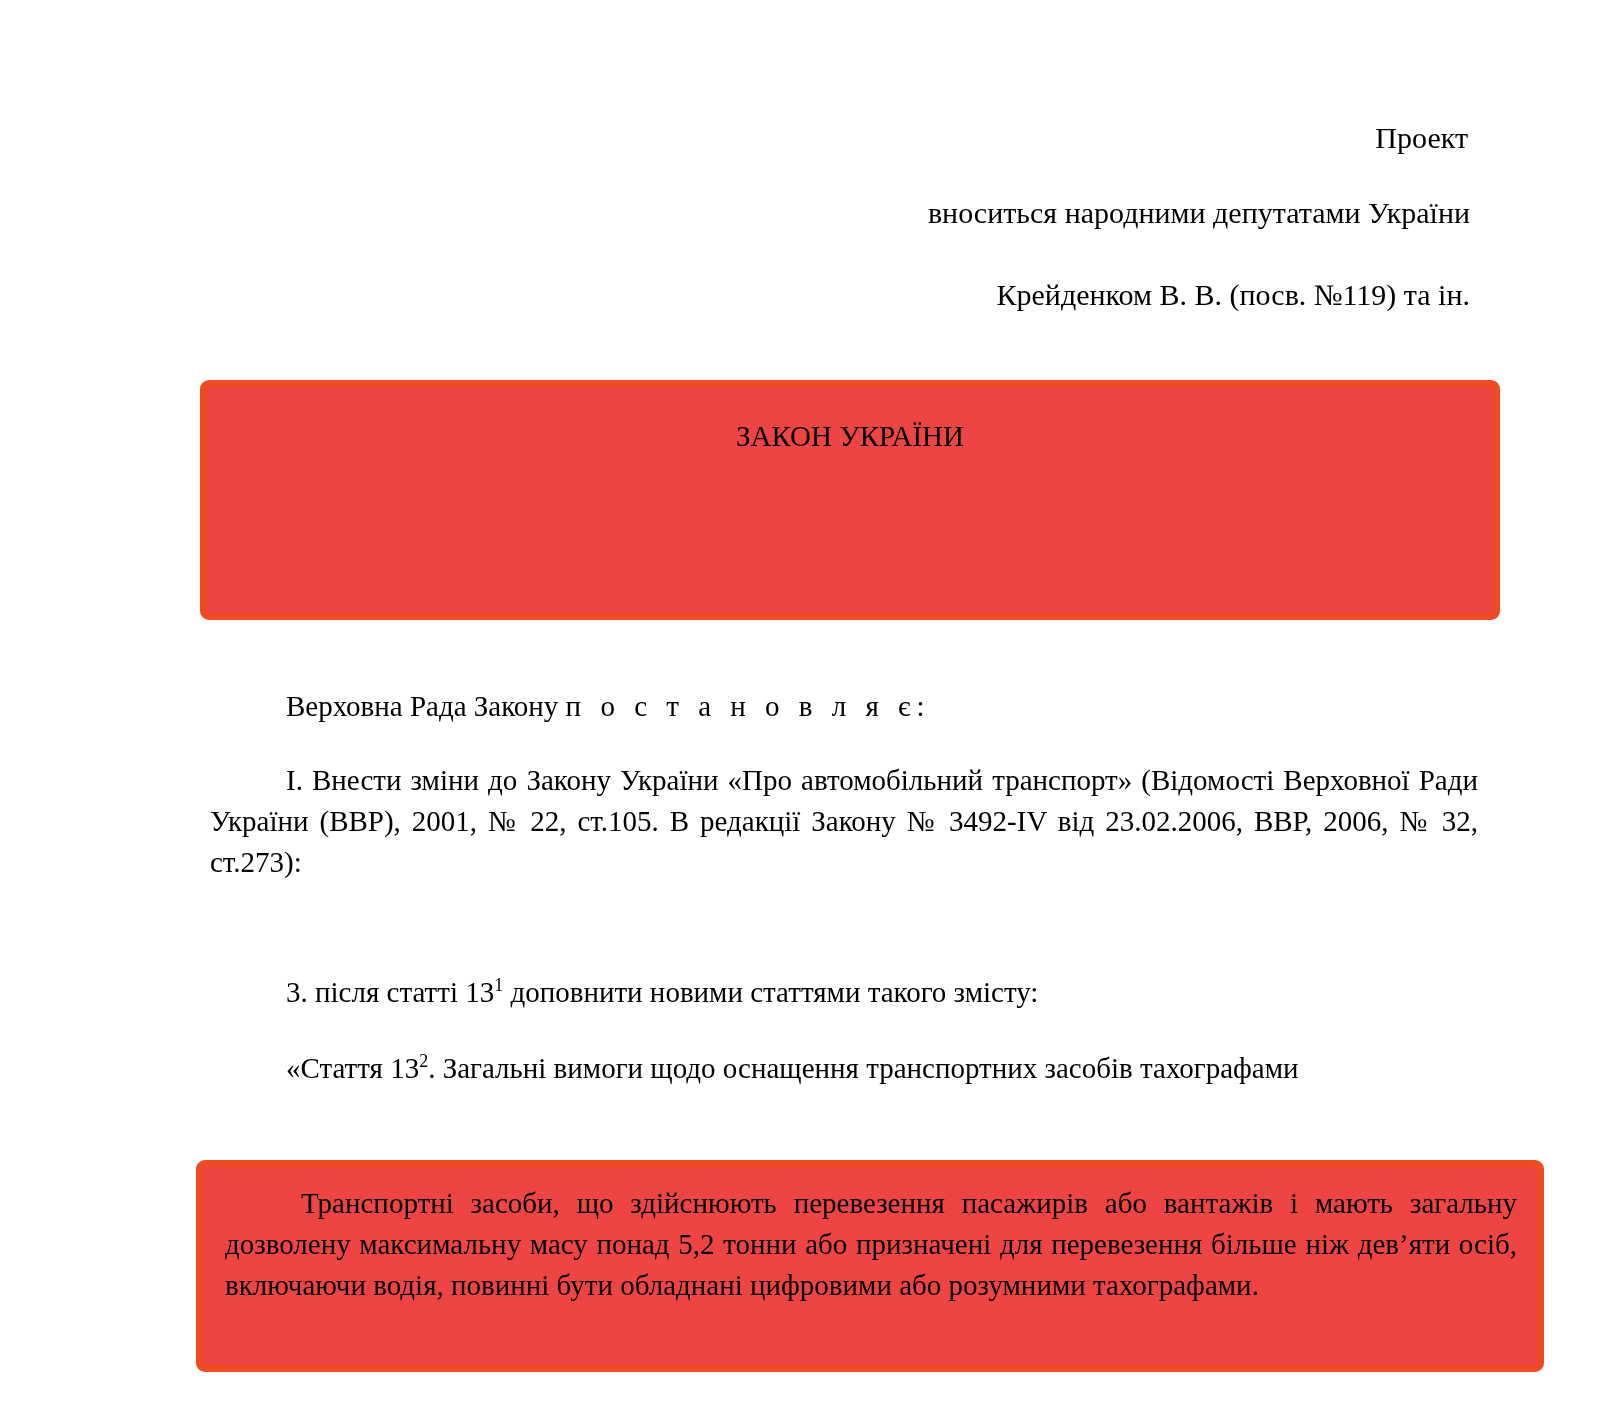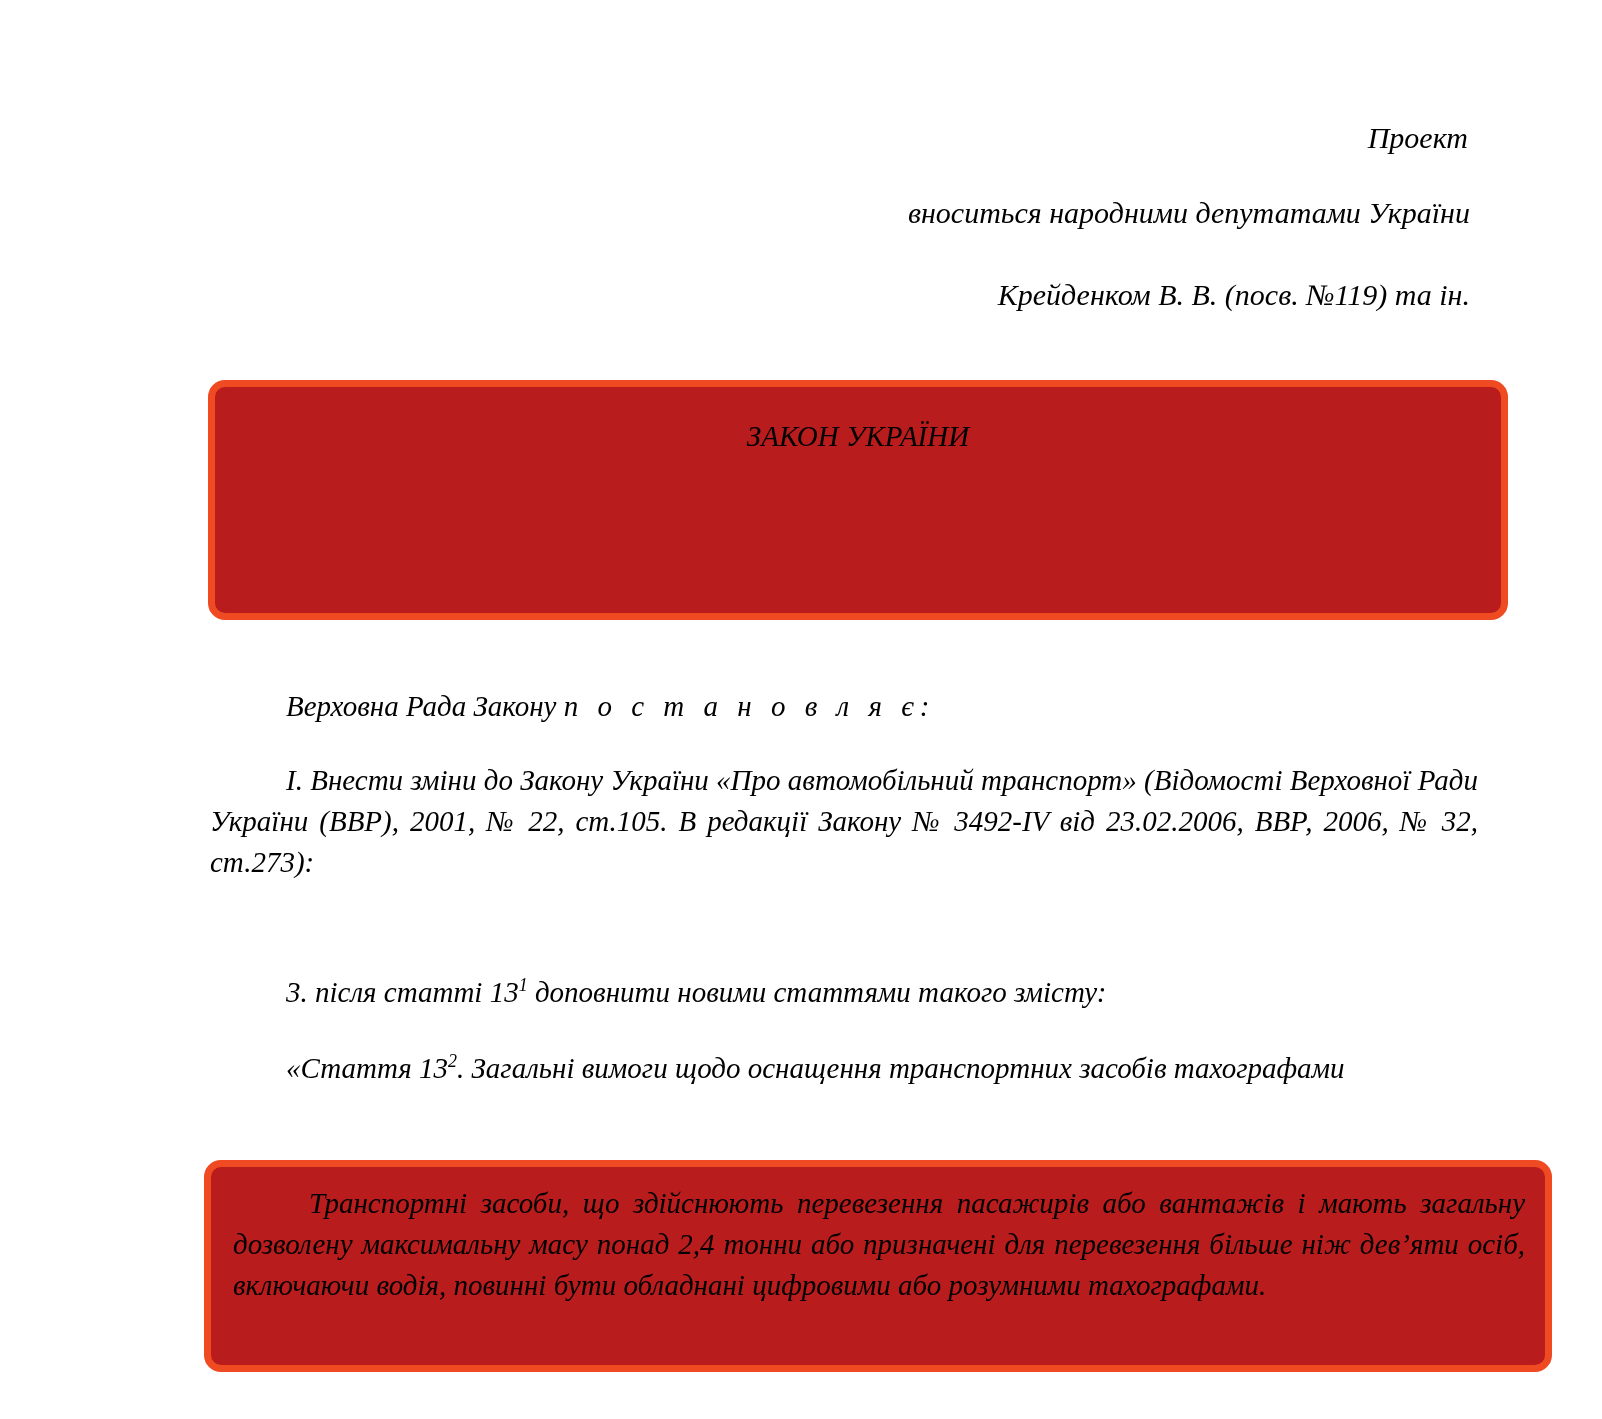--- a/index.html
+++ b/index.html
@@ -14,21 +14,20 @@
     position: relative;
     font-family: "Liberation Serif", "DejaVu Serif", serif;
     color: #000000;
     overflow: hidden;
   }
 
   .page {
     position: absolute;
     inset: 0;
     background: #ffffff;
-    font-style: italic;
   }
 
   
   .header-block {
     position: absolute;
     left: 210px;
     top: 0;
     width: 1268px;
   }
   .header-line {
@@ -38,24 +37,23 @@
     white-space: nowrap;
   }
   .header-line.l1 { margin-top: 118px; padding-right: 10px; }
   .header-line.l2 { margin-top: 34px;  padding-right: 8px;  }
   .header-line.l3 { margin-top: 42px;  padding-right: 8px;  }
 
   
   .hl-box {
     position: absolute;
     border: 7px solid #f04a23;
-    border-radius: 17px;
-    background: #b91c1c;
+    border-radius: 9px;
+    background: #ef4444;
     box-sizing: border-box;
-    margin-left: 8px;
   }
   .hl-box.title-box {
     left: 200px;
     top: 380px;
     width: 1300px;
     height: 240px;
   }
   .hl-box.para-box {
     left: 196px;
     top: 1160px;
@@ -151,16 +149,16 @@
 
     <p class="para indent p-roman">I. Внести зміни до Закону України «Про автомобільний транспорт» (Відомості Верховної Ради України (ВВР), 2001, № 22, ст.105. В редакції Закону № 3492-IV від 23.02.2006, ВВР, 2006, № 32, ст.273):</p>
 
     <p class="para indent nojust p-item3"><span>3. після статті 13</span><sup>1</sup><span> доповнити новими статтями такого змісту:</span></p>
 
     <p class="para indent p-stattya"><span>«Стаття 13</span><sup>2</sup><span>. Загальні вимоги щодо оснащення транспортних засобів тахографами</span></p>
 
   </div>
 
   <div class="hl-box para-box">
-    <div class="boxed-para">Транспортні засоби, що здійснюють перевезення пасажирів або вантажів і мають загальну дозволену максимальну масу понад 2,4 тонни або призначені для перевезення більше ніж дев’яти осіб, включаючи водія, повинні бути обладнані цифровими або розумними тахографами.</div>
+    <div class="boxed-para">Транспортні засоби, що здійснюють перевезення пасажирів або вантажів і мають загальну дозволену максимальну масу понад 5,2 тонни або призначені для перевезення більше ніж дев’яти осіб, включаючи водія, повинні бути обладнані цифровими або розумними тахографами.</div>
   </div>
 
 </div>
 
 </body></html>

